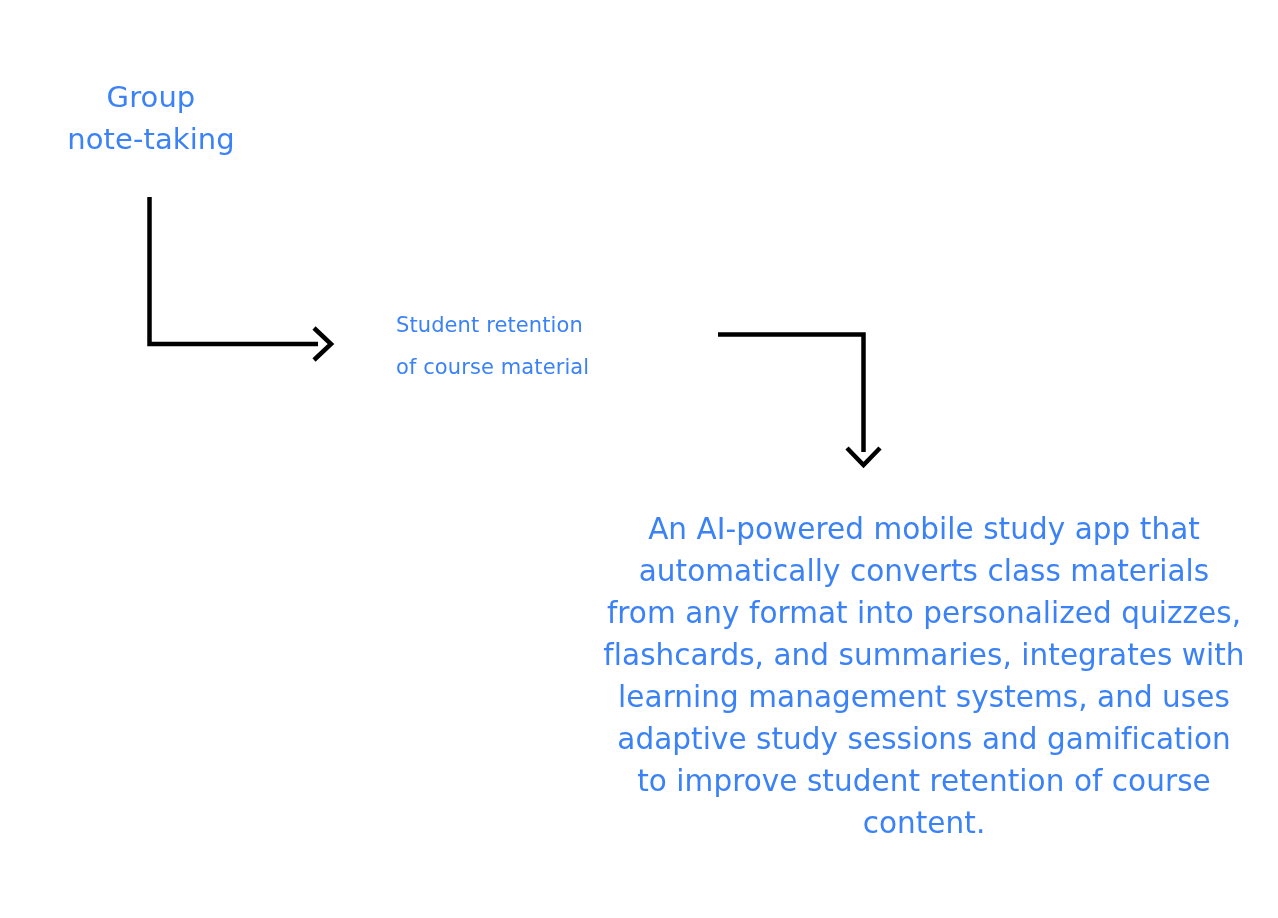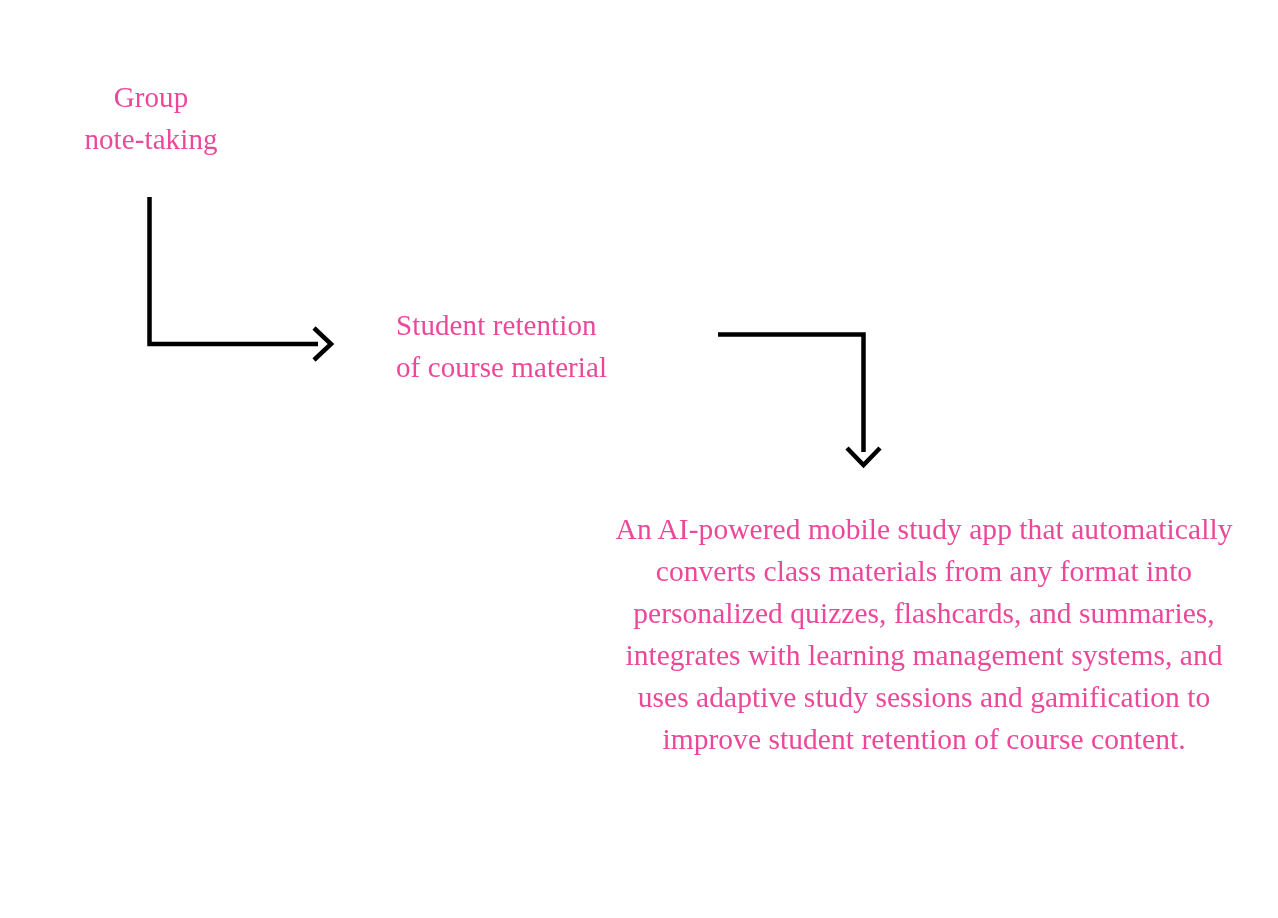--- a/index.html
+++ b/index.html
@@ -22,42 +22,41 @@
     position: absolute;
     left: 0;
     top: 0;
     width: 1278px;
     height: 918px;
   }
 
   .node {
     position: absolute;
     white-space: pre-line;
-    color: #ec4899;
-    font-family: Liberation Serif, serif;
+    color: #3b82f6;
   }
 
   
   #node-source {
     left: 50px;
     top: 76px;
     width: 202px;
     text-align: center;
     font-size: 29px;
     line-height: 42px;
     letter-spacing: 0.1px;
   }
 
   
   #node-middle {
     left: 396px;
     top: 304px;
     width: 320px;
     text-align: left;
-    font-size: 29px;
+    font-size: 21px;
     line-height: 42px;
     letter-spacing: 0.1px;
   }
 
   
   #node-description {
     left: 600px;
     top: 508px;
     width: 648px;
     text-align: center;

